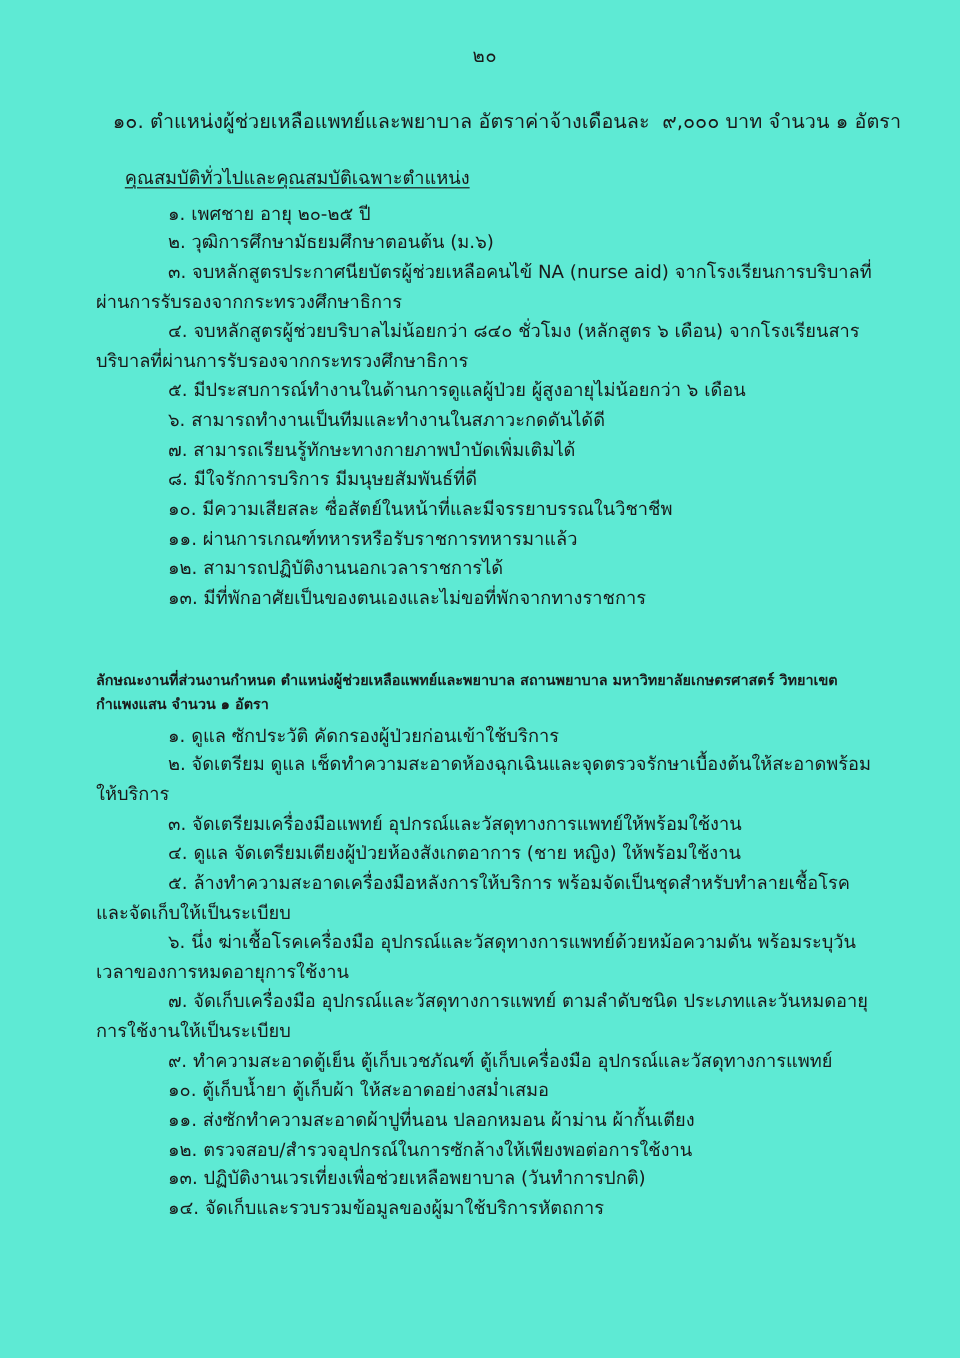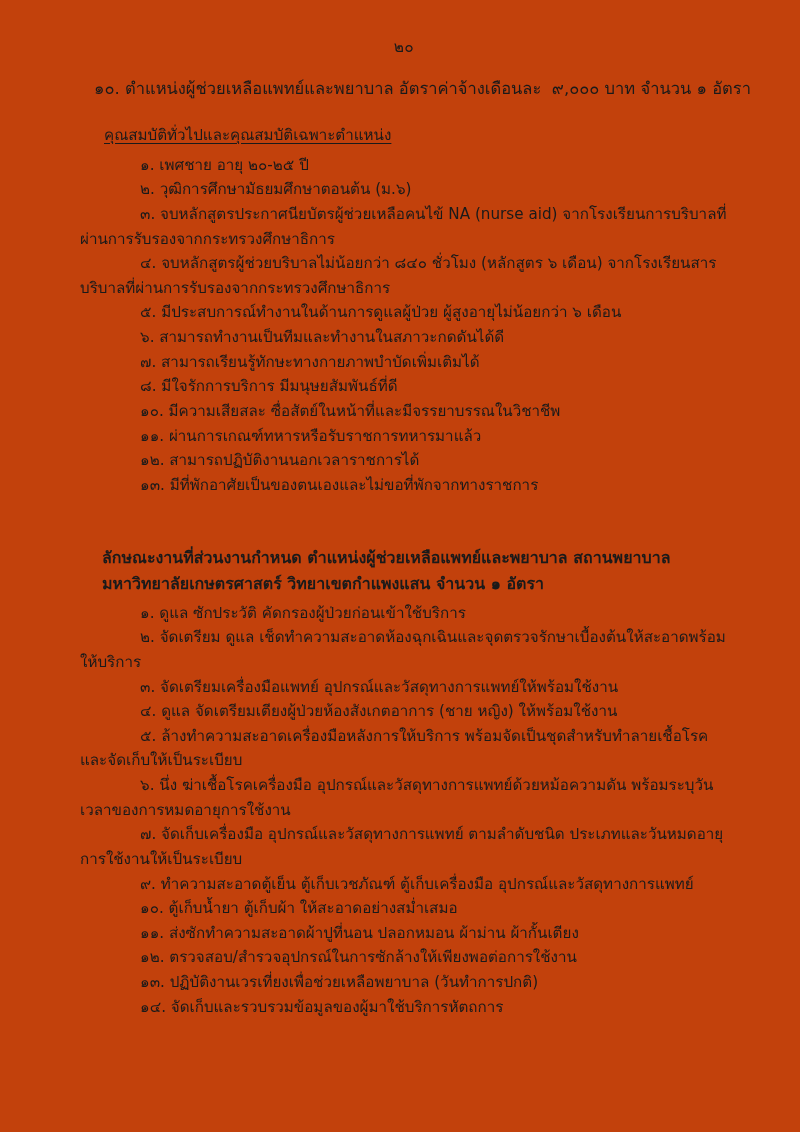--- a/index.html
+++ b/index.html
@@ -10,21 +10,21 @@
   }
   body {
     font-family: "DejaVu Sans", "Liberation Sans", sans-serif;
     color: #1a1a1a;
   }
   .page {
     position: relative;
     width: 800px;
     height: 1132px;
     margin: 0 auto;
-    background: #c2410c;
+    background: #5eead4;
     box-sizing: border-box;
     overflow: hidden;
   }
   .page-body {
     position: absolute;
     left: 80px;
     top: 0;
     width: 648px;
   }
 
@@ -34,44 +34,43 @@
     font-size: 15.5px;
     line-height: 1;
     padding-top: 40px;
     letter-spacing: 0.5px;
   }
 
   
   .doc-title {
     font-size: 16.5px;
     line-height: 1.45;
-    margin-top: 21px;
+    margin-top: 34px;
     padding-left: 14px;
     white-space: pre;
   }
 
   
   .section-heading-underline {
     font-size: 15.2px;
     line-height: 1.4;
     margin-top: 25px;
     padding-left: 12px;
     text-decoration: underline;
     text-underline-offset: 3px;
     display: inline-block;
   }
 
   
   .section-heading-bold {
-    font-size: 16px;
+    font-size: 12px;
     line-height: 1.6;
     font-weight: bold;
     margin-top: 30px;
     white-space: pre-line;
-    margin-left: 22px;
   }
   .section-heading-bold.tight {
     margin-top: 22px;
     line-height: 1.4;
   }
 
   
   .item-list {
     margin: 0;
     padding: 0;

